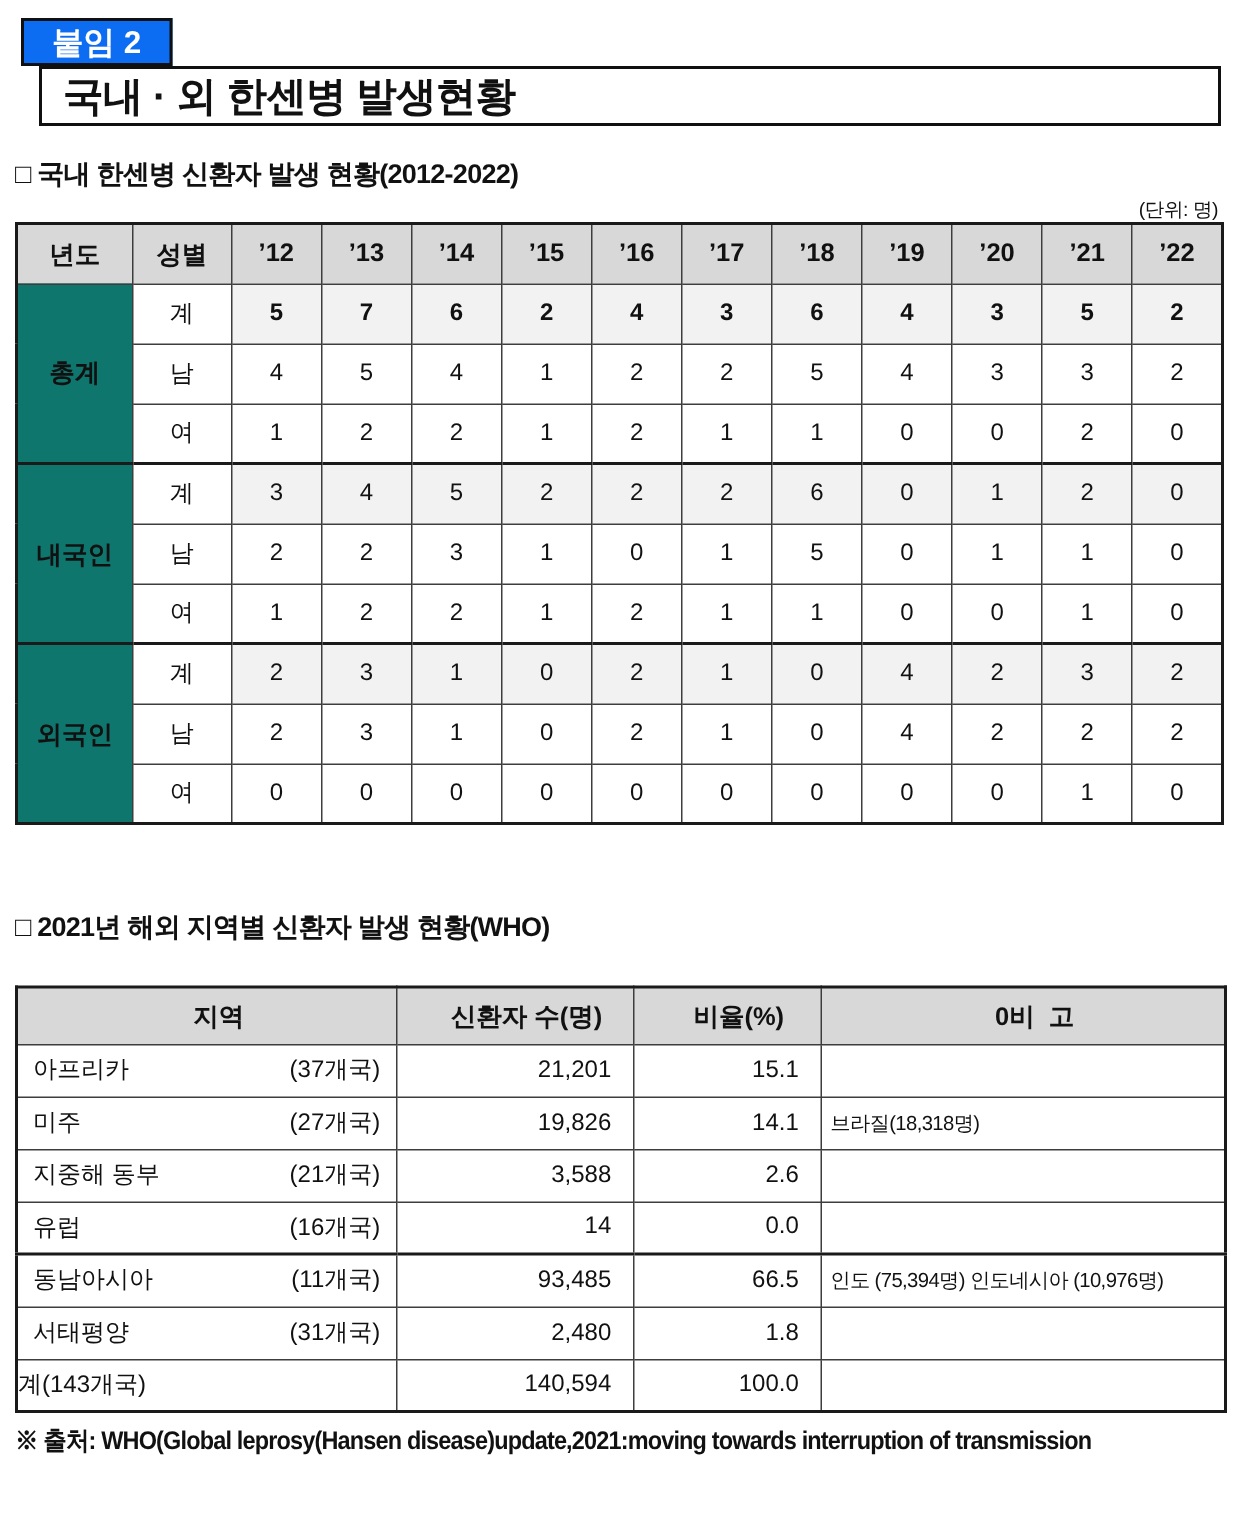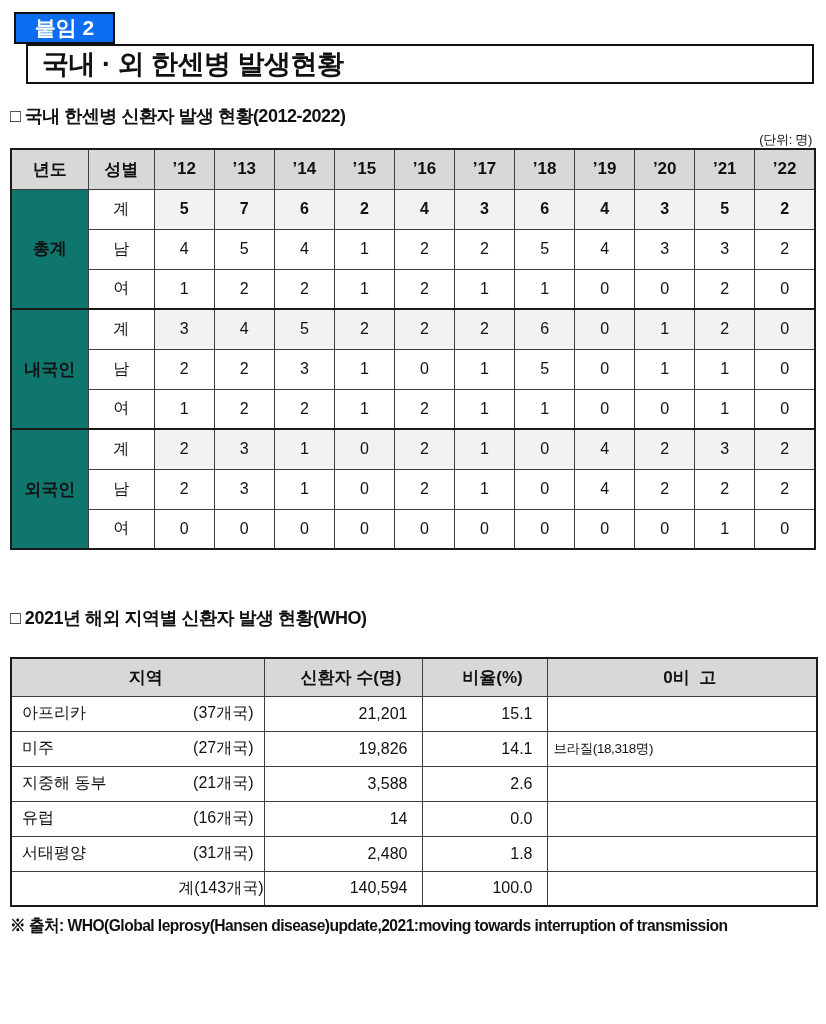--- a/index.html
+++ b/index.html
@@ -51,21 +51,21 @@
   .t1 tr.row-bold td.val { font-weight:bold; }
   .t1 tr.group-start th, .t1 tr.group-start td { border-top:2px solid #1a1a1a; }
 
   
   .t2 { width:806px; margin-top:26px; border:2px solid #1a1a1a; }
   .t2 th, .t2 td { border:1px solid #3d3d3d;padding-left:16px; }
   .t2 thead th { background:#d8d8d8; font-weight:bold; height:38px; white-space:pre; font-size:17px; }
   .t2 td { height:35px; }
   .t2 td.region { padding:0; }
   .region-inner { display:flex; justify-content:space-between; align-items:center; padding:0 10px;gap:47px; }
-  .t2 tr.total td.region { text-align:right; }
+  .t2 tr.total td.region { text-align:left; }
   .t2 td.num { text-align:right; padding-right:14px; }
   .t2 td.note { text-align:left; padding-left:6px; font-size:13.5px; letter-spacing:-0.4px; white-space:nowrap; overflow:hidden; }
   .t2 tr.thick-top td { border-top:2px solid #1a1a1a; }
 
   
   .footnote {
     margin:7px 0 0 10px;
     font-size:17px; font-weight:600; letter-spacing:-0.6px;
     white-space:nowrap;
     transform:scaleX(0.92); transform-origin:left center;
@@ -305,20 +305,31 @@
           <td class="region">
             <div class="region-inner">
               <span>유럽</span>
               <span>(16개국)</span>
             </div>
           </td>
           <td class="num">14</td>
           <td class="num">0.0</td>
           <td class="note"></td>
         </tr>
+        <tr class="thick-top">
+          <td class="region">
+            <div class="region-inner">
+              <span>동남아시아</span>
+              <span>(11개국)</span>
+            </div>
+          </td>
+          <td class="num">93,485</td>
+          <td class="num">66.5</td>
+          <td class="note">인도 (75,394명) 인도네시아 (10,976명)</td>
+        </tr>
         <tr class="">
           <td class="region">
             <div class="region-inner">
               <span>서태평양</span>
               <span>(31개국)</span>
             </div>
           </td>
           <td class="num">2,480</td>
           <td class="num">1.8</td>
           <td class="note"></td>

